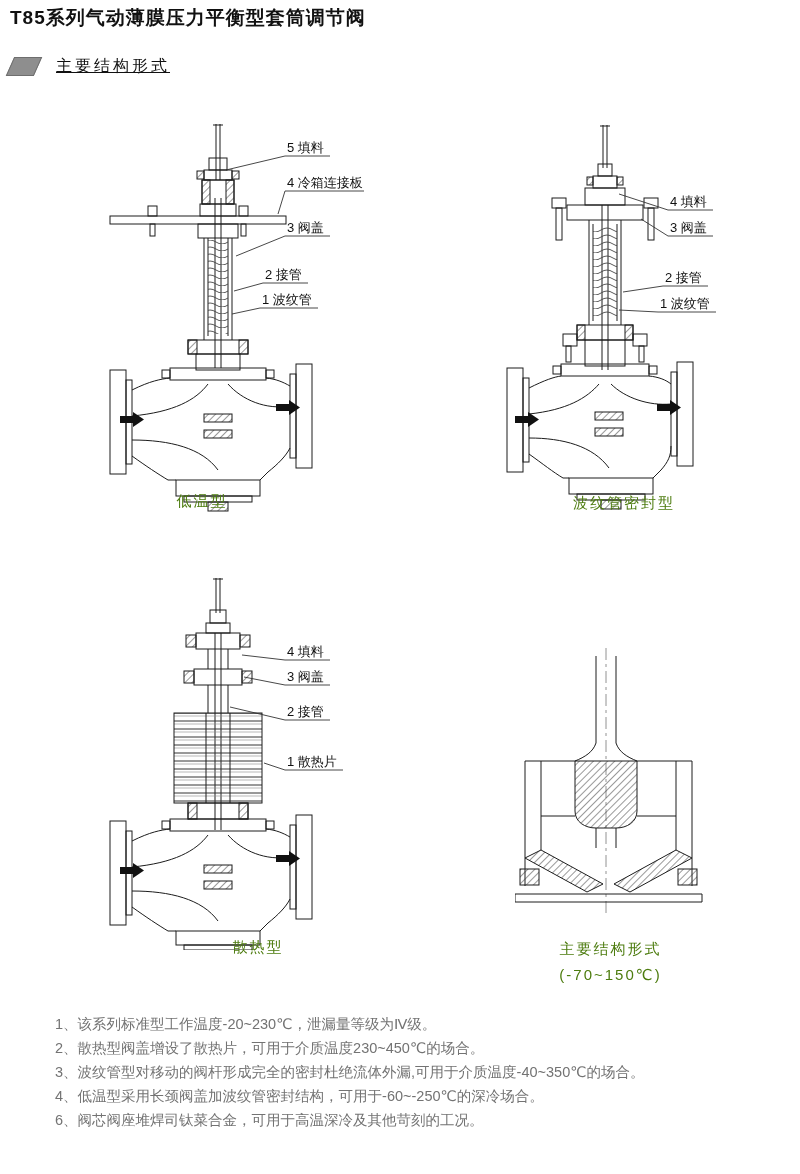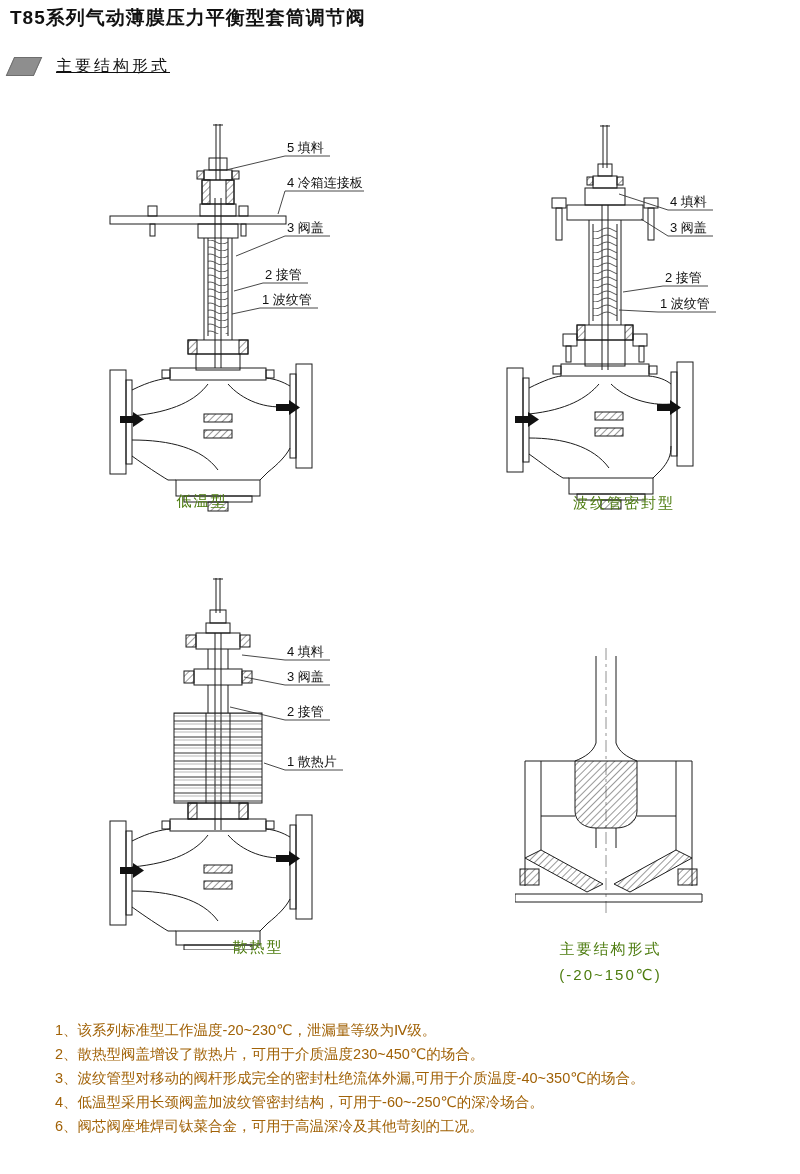--- a/index.html
+++ b/index.html
@@ -6,21 +6,21 @@
   .page{position:relative;width:800px;height:1174px;background:#ffffff;overflow:hidden;
         font-family:"Liberation Sans","DejaVu Sans",sans-serif;color:#111;}
   .title{position:absolute;left:10px;top:5px;font-size:19px;font-weight:700;letter-spacing:1px;}
   .section{position:absolute;left:10px;top:56px;display:flex;align-items:center;text-decoration:underline;}
   .marker{width:26px;height:17px;background:#8e8e8e;transform:skewX(-24deg);margin-right:18px;
           border:1px solid #6e6e6e;}
   .section-text{font-size:16px;letter-spacing:3px;}
   svg.diag{position:absolute;}
   svg.diag text{font-family:"Liberation Sans","DejaVu Sans",sans-serif;font-size:13px;fill:#111;}
   .caption{position:absolute;font-size:15px;letter-spacing:2px;text-align:center;color:#4d7c0f;}
-  .notes{position:absolute;left:55px;top:1012px;width:735px;font-size:14.5px;line-height:24px;color:#a16207;margin-top:6px;}
+  .notes{position:absolute;left:55px;top:1012px;width:735px;font-size:14.5px;line-height:24px;color:#737373;}
 </style>
 </head>
 <body>
 
 <div class="page">
 
   <div class="title">T85系列气动薄膜压力平衡型套筒调节阀</div>
 
   <div class="section">
     <span class="marker"></span>
@@ -335,21 +335,21 @@
       </g>
       <g>
         <line x1="0" y1="246" x2="187" y2="246"></line>
           <line x1="0" y1="254" x2="187" y2="254"></line>
         <line x1="0" y1="246" x2="0" y2="254"></line>
           <line x1="187" y1="246" x2="187" y2="254"></line>
       </g>
     </g>
   </svg>
   <div class="caption" style="left:538px;top:940px;width:145px">主要结构形式</div>
-  <div class="caption" style="left:538px;top:966px;width:145px">(-20~150℃)</div>
+  <div class="caption" style="left:538px;top:966px;width:145px">(-70~150℃)</div>
 
   <div class="notes">
     <div>1、该系列标准型工作温度-20~230℃，泄漏量等级为Ⅳ级。</div>
     <div>2、散热型阀盖增设了散热片，可用于介质温度230~450℃的场合。</div>
     <div>3、波纹管型对移动的阀杆形成完全的密封杜绝流体外漏,可用于介质温度-40~350℃的场合。</div>
     <div>4、低温型采用长颈阀盖加波纹管密封结构，可用于-60~-250℃的深冷场合。</div>
     <div>6、阀芯阀座堆焊司钛菜合金，可用于高温深冷及其他苛刻的工况。</div>
   </div>
 
 </div>

